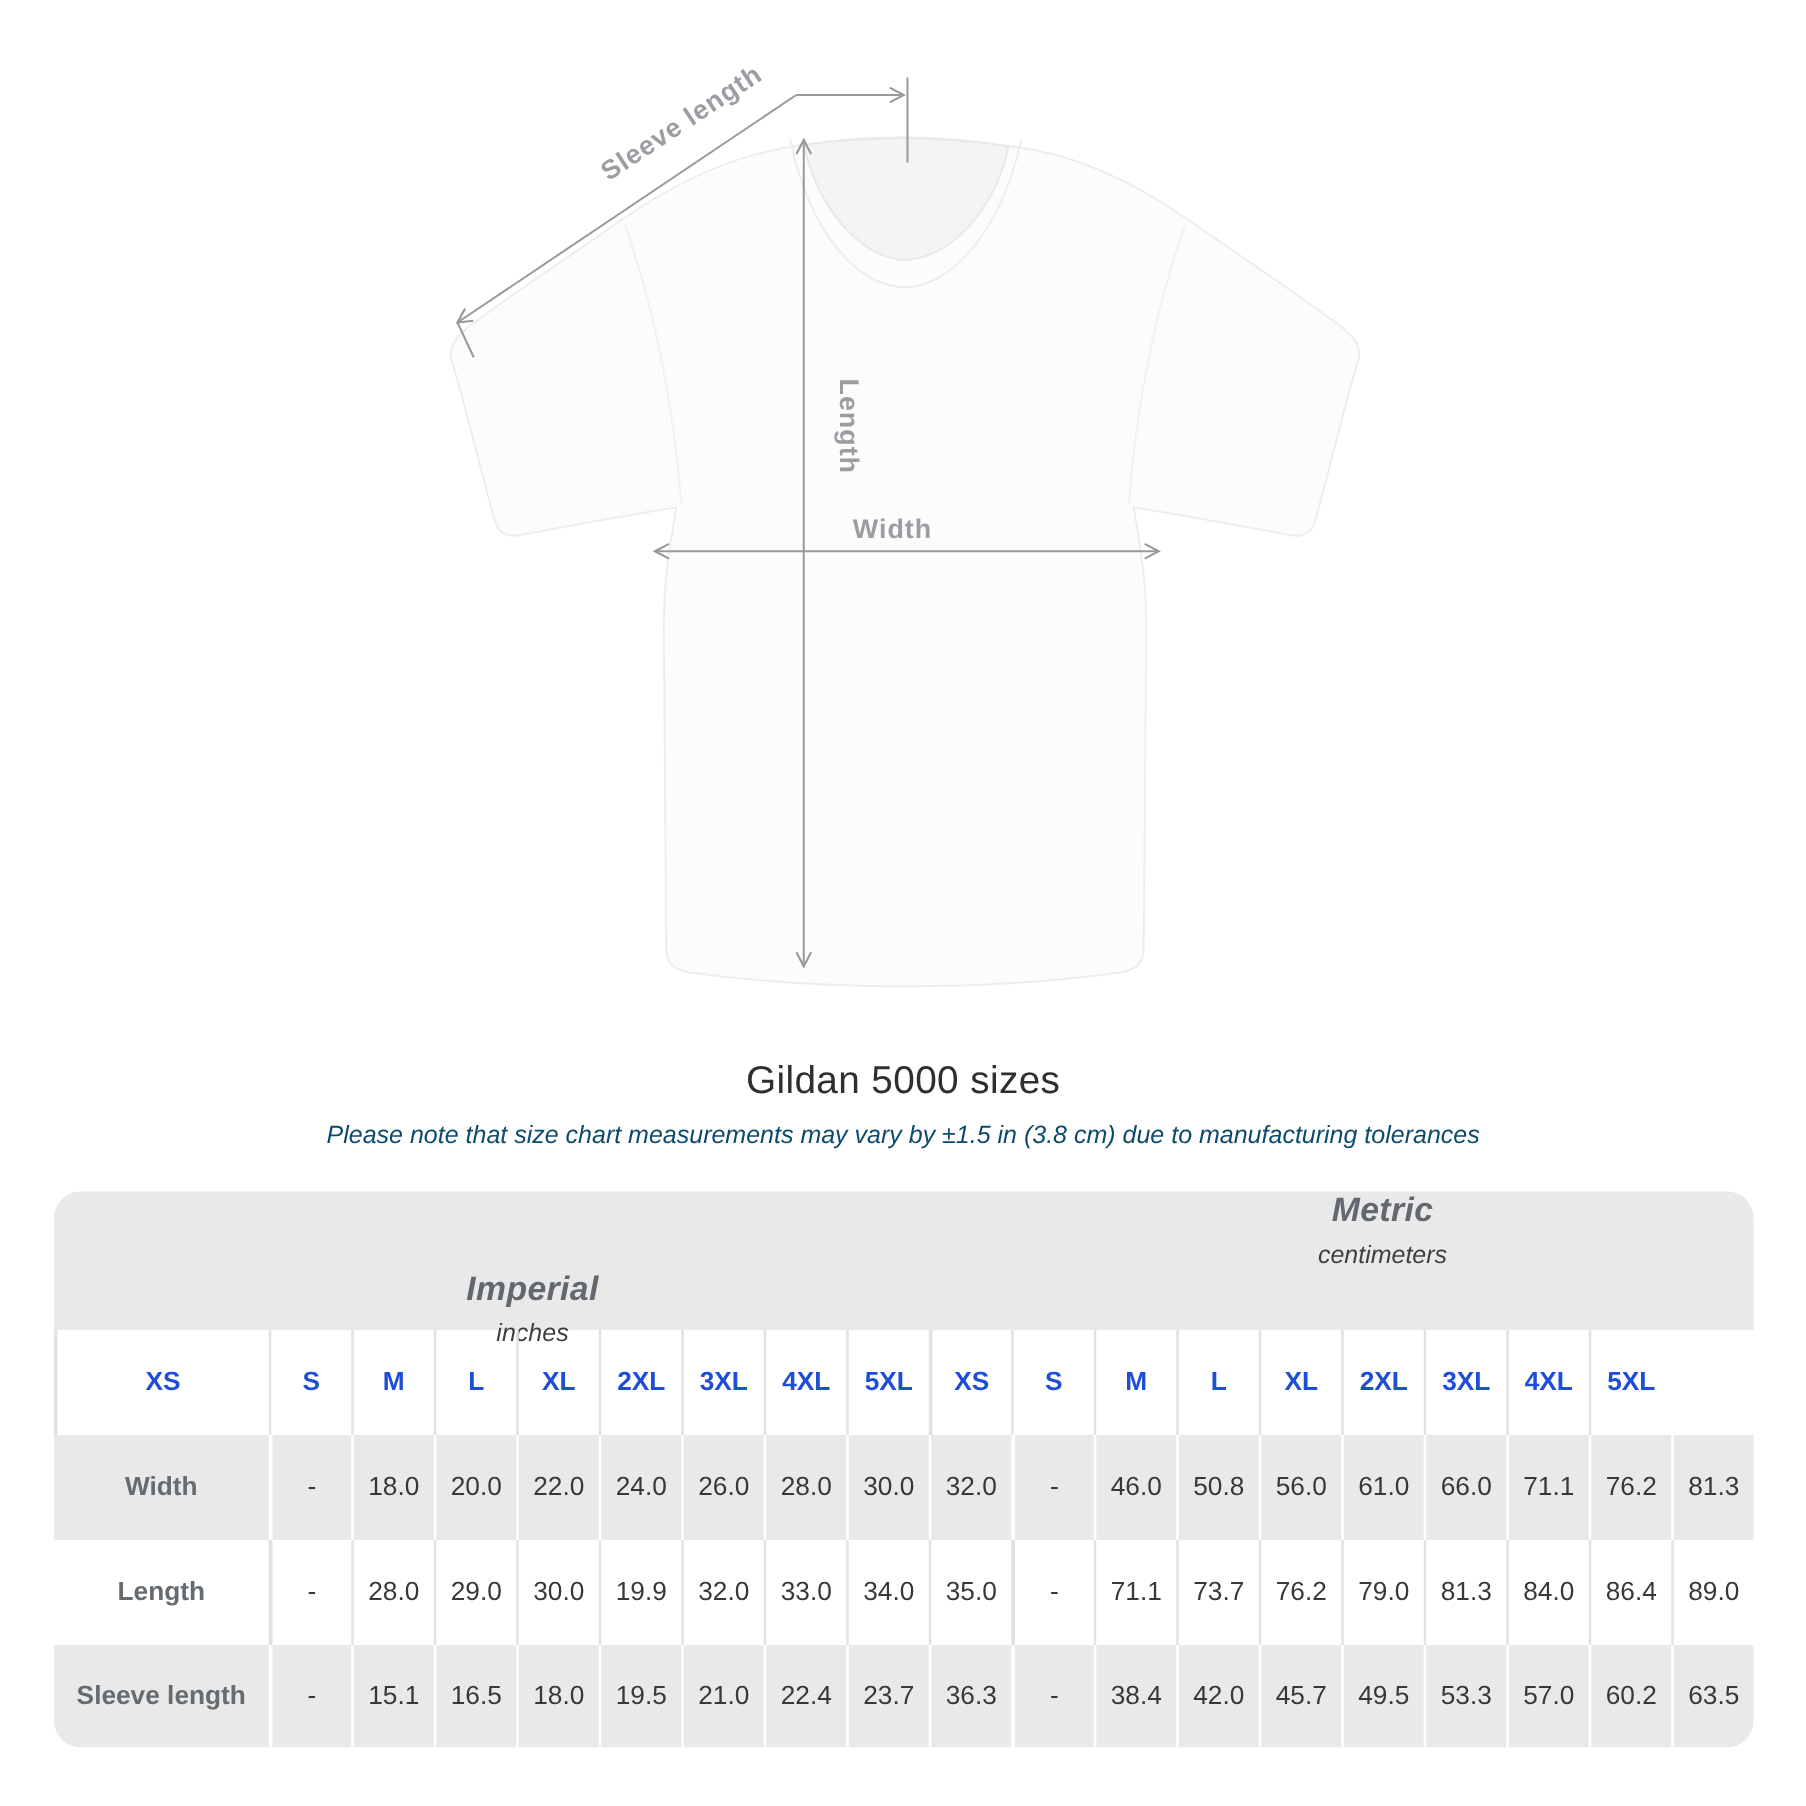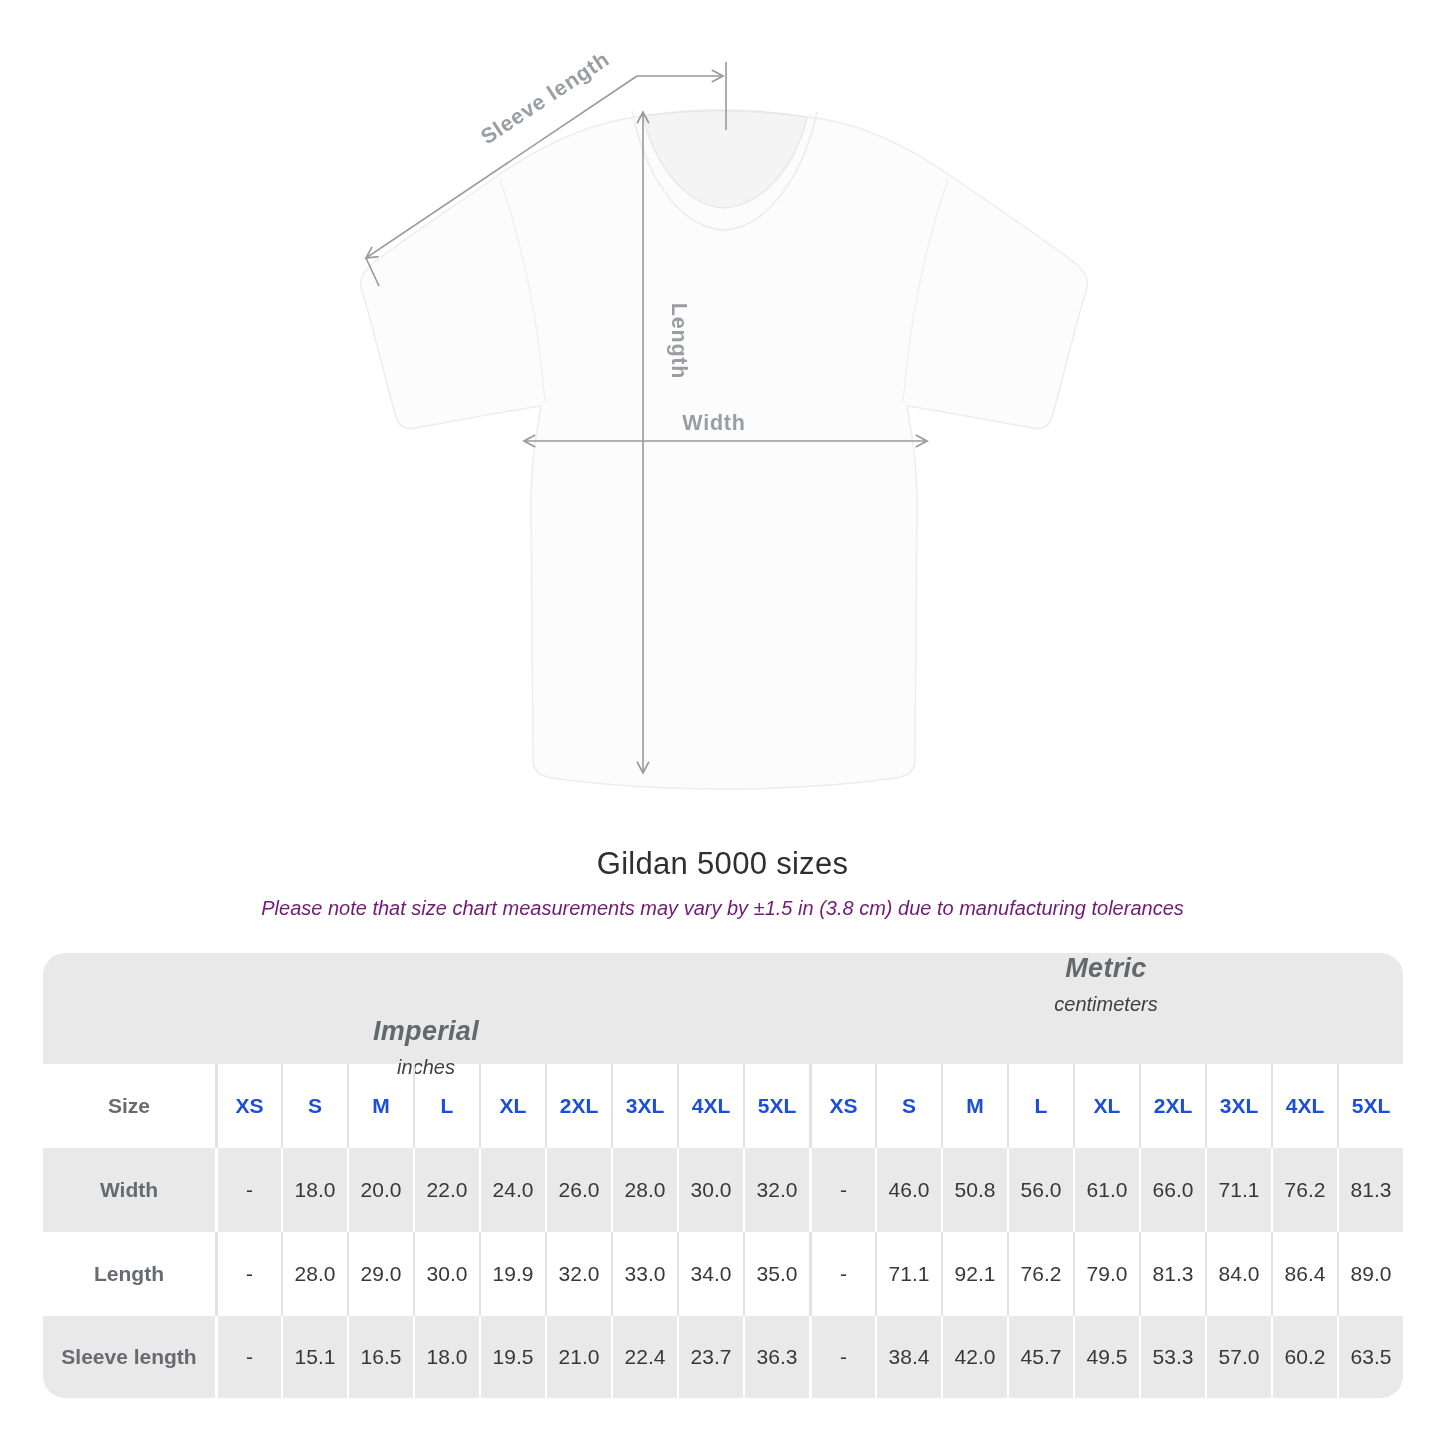--- a/index.html
+++ b/index.html
@@ -13,21 +13,21 @@
     font-family:"Liberation Sans", sans-serif;
     font-weight:bold; font-size:21.5px; fill:#9a9ea2; letter-spacing:0.8px;
   }
   .page-title {
     position:absolute; top:846px; left:0; width:100%;
     text-align:center; font-size:31px; font-weight:normal; color:#2f2f2f;
     letter-spacing:0.3px;
   }
   .tol-note {
     position:absolute; top:897px; left:0; width:100%;
-    text-align:center; font-size:20px; font-style:italic; color:#701a75;
+    text-align:center; font-size:20px; font-style:italic; color:#0c4a6e;
   }
   .size-table {
     position:absolute; left:43px; top:953px; width:1360px;
     border-radius:22px; overflow:hidden; background:#ffffff;
   }
   .trow { display:grid; grid-template-columns:172px repeat(18, 1fr); width:100%; }
   .r-head { height:111px; background:#e9e9e9; }
   .r-size { height:84px; background:#ffffff; }
   .r-g  { height:84px; background:#e9e9e9; }
   .r-w  { height:84px; background:#ffffff; }
@@ -111,21 +111,20 @@
       <div class="sec-title">Metric</div>
       <div class="sec-sub">centimeters</div>
     </div>
     <div class="hcell imp">
       <div class="sec-title">Imperial</div>
       <div class="sec-sub">inches</div>
     </div>
   </div>
 
   <div class="trow r-size">
-    <div class="cell lab">Size</div>
     <div class="cell szh sep3">XS</div>
     <div class="cell szh">S</div>
     <div class="cell szh">M</div>
     <div class="cell szh">L</div>
     <div class="cell szh">XL</div>
     <div class="cell szh">2XL</div>
     <div class="cell szh">3XL</div>
     <div class="cell szh">4XL</div>
     <div class="cell szh">5XL</div>
     <div class="cell szh sep3">XS</div>
@@ -167,21 +166,21 @@
     <div class="cell">28.0</div>
     <div class="cell">29.0</div>
     <div class="cell">30.0</div>
     <div class="cell">19.9</div>
     <div class="cell">32.0</div>
     <div class="cell">33.0</div>
     <div class="cell">34.0</div>
     <div class="cell">35.0</div>
     <div class="cell sep3">-</div>
     <div class="cell">71.1</div>
-    <div class="cell">92.1</div>
+    <div class="cell">73.7</div>
     <div class="cell">76.2</div>
     <div class="cell">79.0</div>
     <div class="cell">81.3</div>
     <div class="cell">84.0</div>
     <div class="cell">86.4</div>
     <div class="cell">89.0</div>
   </div>
 
   <div class="trow r-last">
     <div class="cell lab">Sleeve length</div>

